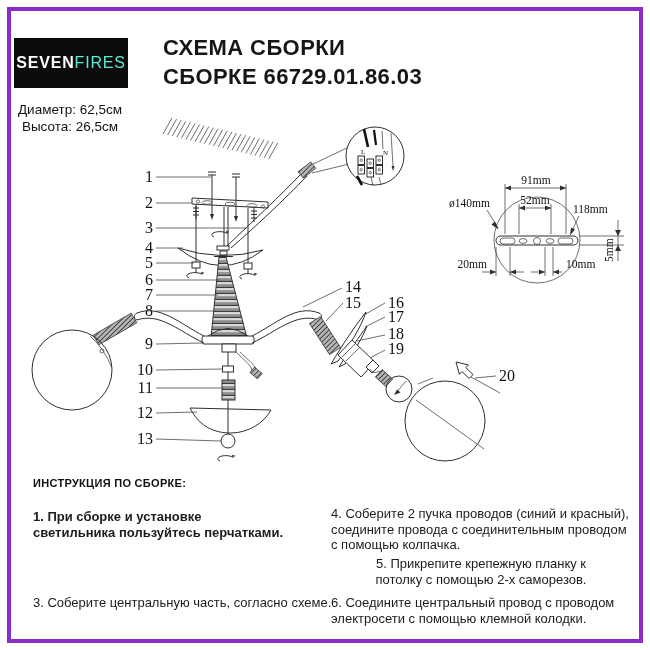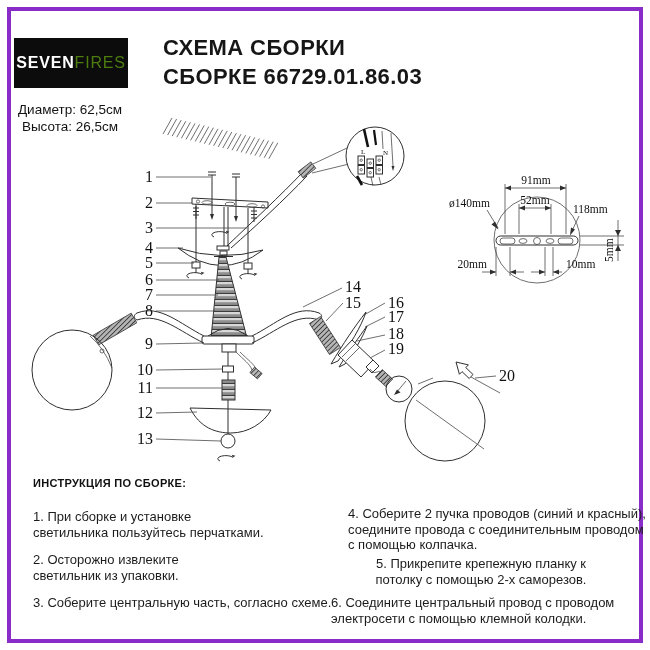--- a/index.html
+++ b/index.html
@@ -4,32 +4,32 @@
 <style>
   html,body{margin:0;padding:0;background:#ffffff;}
   .page{position:relative;width:650px;height:650px;background:#fff;overflow:hidden;
         font-family:"Liberation Sans",sans-serif;border-radius:15px;}
   .frame{position:absolute;left:7px;top:7px;width:628px;height:628px;
          border:4px solid #8a2dc8;pointer-events:none;}
   .logo{position:absolute;left:14px;top:38px;width:114px;height:50px;background:#0c0c0c;
         color:#fff;display:flex;align-items:center;justify-content:center;
         font-size:16px;letter-spacing:.8px;}
   .logo .seven{font-weight:800;}
-  .logo .fires{font-weight:300;color:#4d7c0f;}
+  .logo .fires{font-weight:300;color:#5eead4;}
   .title{position:absolute;left:163px;top:33px;font-size:22px;line-height:29px;
          font-weight:700;color:#161616;letter-spacing:.4px;white-space:nowrap;}
   .specs{position:absolute;left:8px;top:101px;width:124px;text-align:center;
          font-size:13.5px;line-height:17px;font-weight:400;color:#131313;}
   svg.diagram{position:absolute;left:0;top:88px;}
   .instr-head{position:absolute;left:33px;top:477px;font-size:11px;font-weight:700;
               letter-spacing:.3px;color:#101010;}
   .instr{position:absolute;font-size:13px;line-height:15.5px;font-weight:500;
          color:#1c1c1c;white-space:pre-line;width:300px;}
-  #i1{left:33px;top:509px;}  #i2{left:33px;top:552px;}  #i3{left:33px;top:595px;}
-  #i4{left:348px;top:506px;} #i5{left:331px;top:556px;text-align:center;} #i6{left:331px;top:595px;}
+  #i1{left:33px;top:509px;font-weight:bold;}  #i2{left:33px;top:552px;}  #i3{left:33px;top:595px;}
+  #i4{left:331px;top:506px;} #i5{left:331px;top:556px;text-align:center;} #i6{left:331px;top:595px;}
   
   .ln{stroke:#2f2f2f;stroke-width:1;fill:none;}
   .thin{stroke:#4a4a4a;stroke-width:.8;fill:none;}
   .wt{fill:#fff;stroke:#2f2f2f;stroke-width:1;}
   .num{font-family:"Liberation Serif","DejaVu Serif",serif;font-size:16px;fill:#111;}
   .dim{font-family:"Liberation Serif","DejaVu Serif",serif;font-size:11.5px;fill:#111;}
   .tiny{font-family:"Liberation Serif","DejaVu Serif",serif;font-size:7px;fill:#111;}
   .arr{fill:#2f2f2f;stroke:none;}
 </style>
 </head>
@@ -255,22 +255,20 @@
       <path class="thin" d="M580 236 H624 M580 245 H624 M618 220 V261"></path>
       <polygon class="arr" points="618,236 615,230 621,230"></polygon>
       <polygon class="arr" points="618,245 615,251 621,251"></polygon>
       <text class="dim" x="613" y="262" transform="rotate(-90 613 262)">5mm</text>
     </g>
   </svg>
 
   <div class="instr-head">ИНСТРУКЦИЯ ПО СБОРКЕ:</div>
   <div class="instr" id="i1">1. При сборке и установке
 светильника пользуйтесь перчатками.</div>
-  <div class="instr" id="i2">2. Осторожно извлеките
-светильник из упаковки.</div>
   <div class="instr" id="i3">3. Соберите центральную часть, согласно схеме.</div>
   <div class="instr" id="i4">4. Соберите 2 пучка проводов (синий и красный),
 соедините провода с соединительным проводом
 с помощью колпачка.</div>
   <div class="instr" id="i5">5. Прикрепите крепежную планку к
 потолку с помощью 2-х саморезов.</div>
   <div class="instr" id="i6">6. Соедините центральный провод с проводом
 электросети с помощью клемной колодки.</div>
 </div>
 

